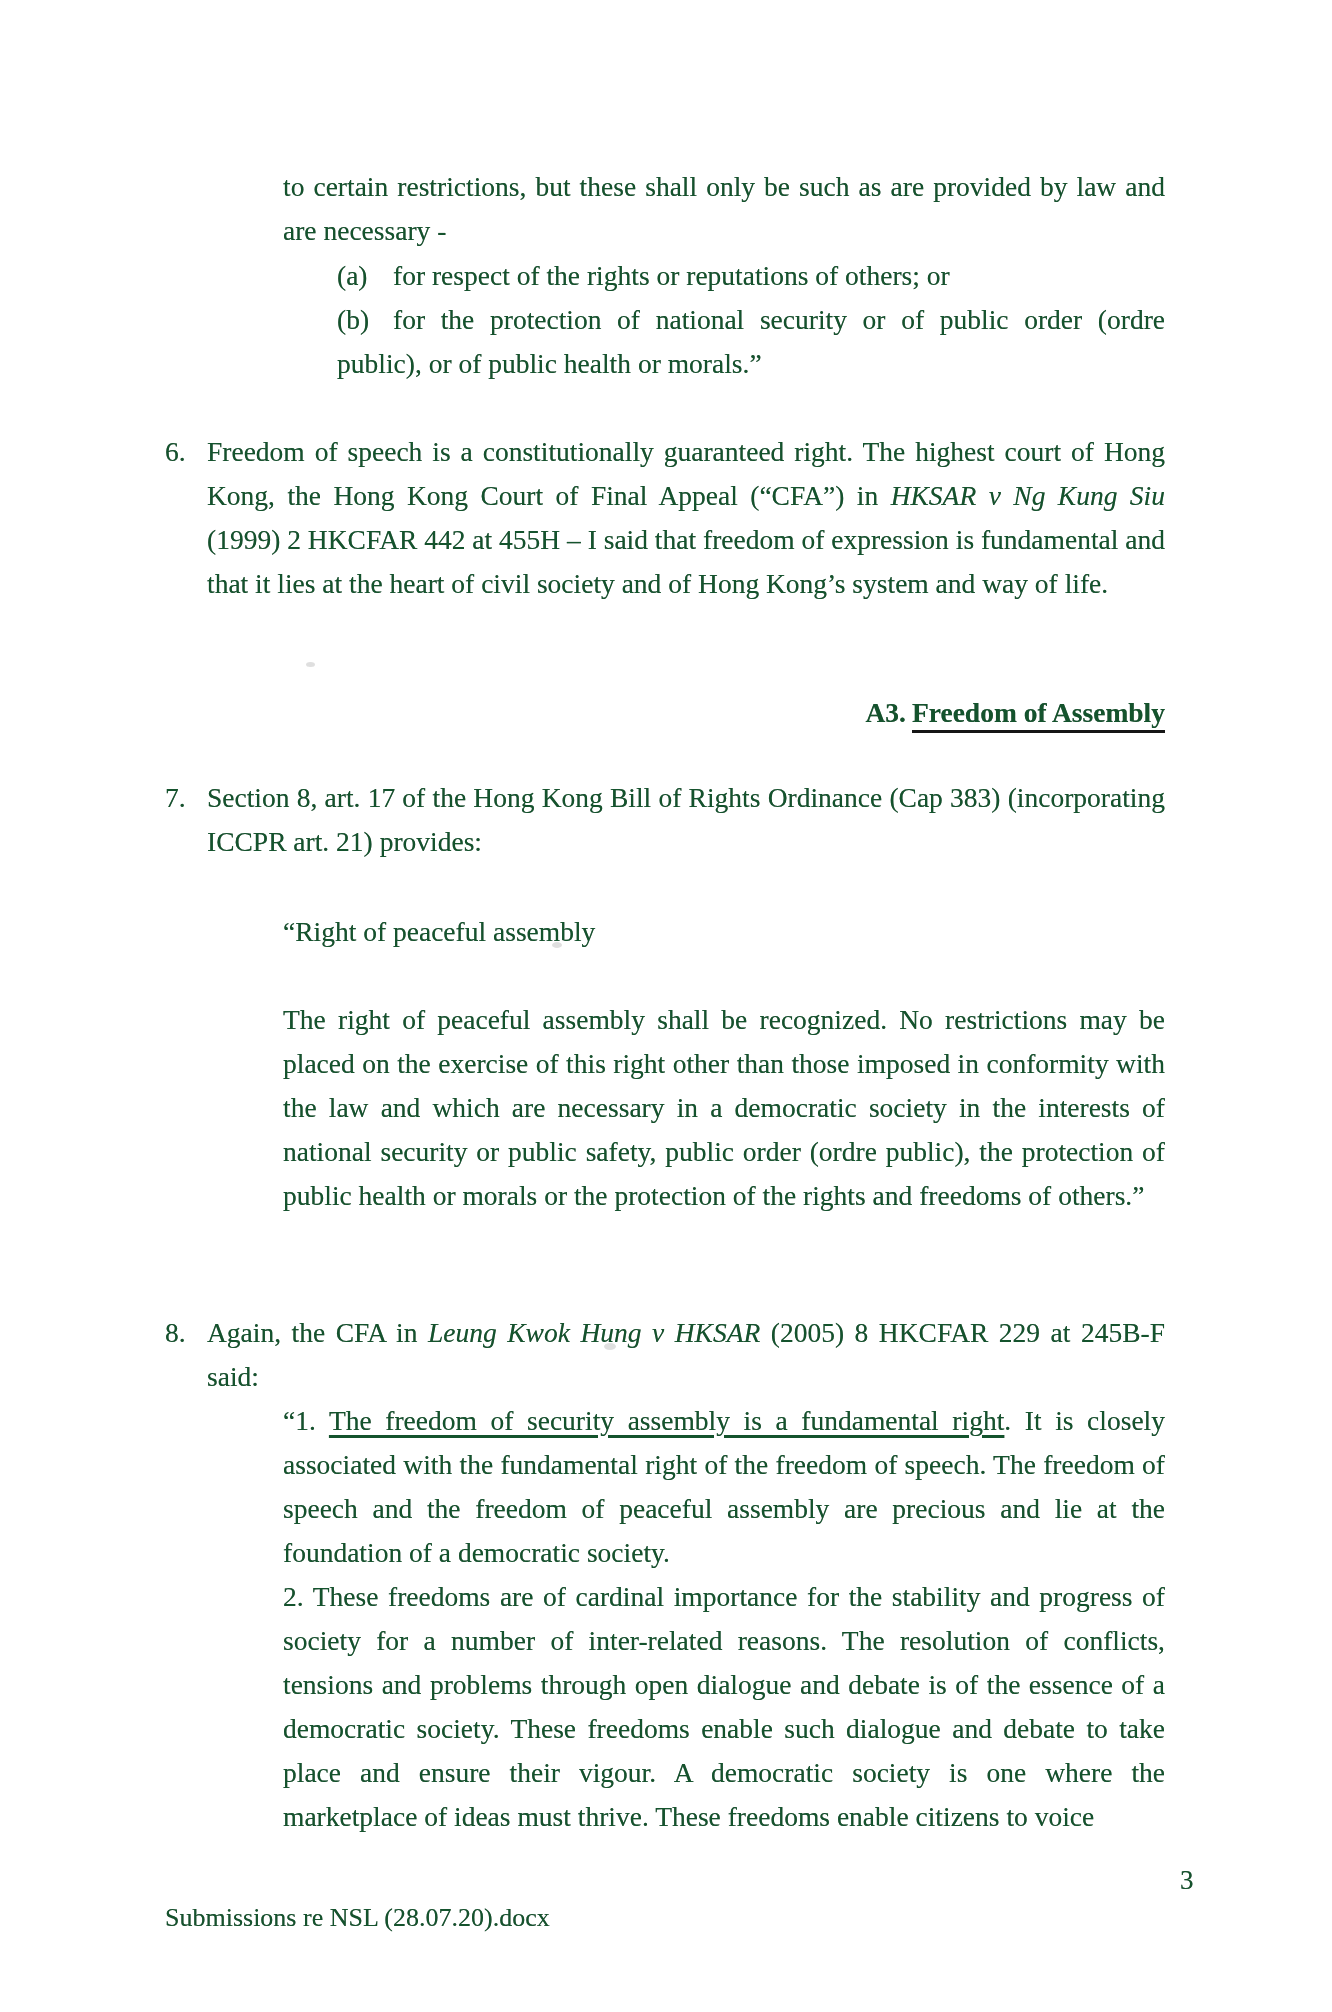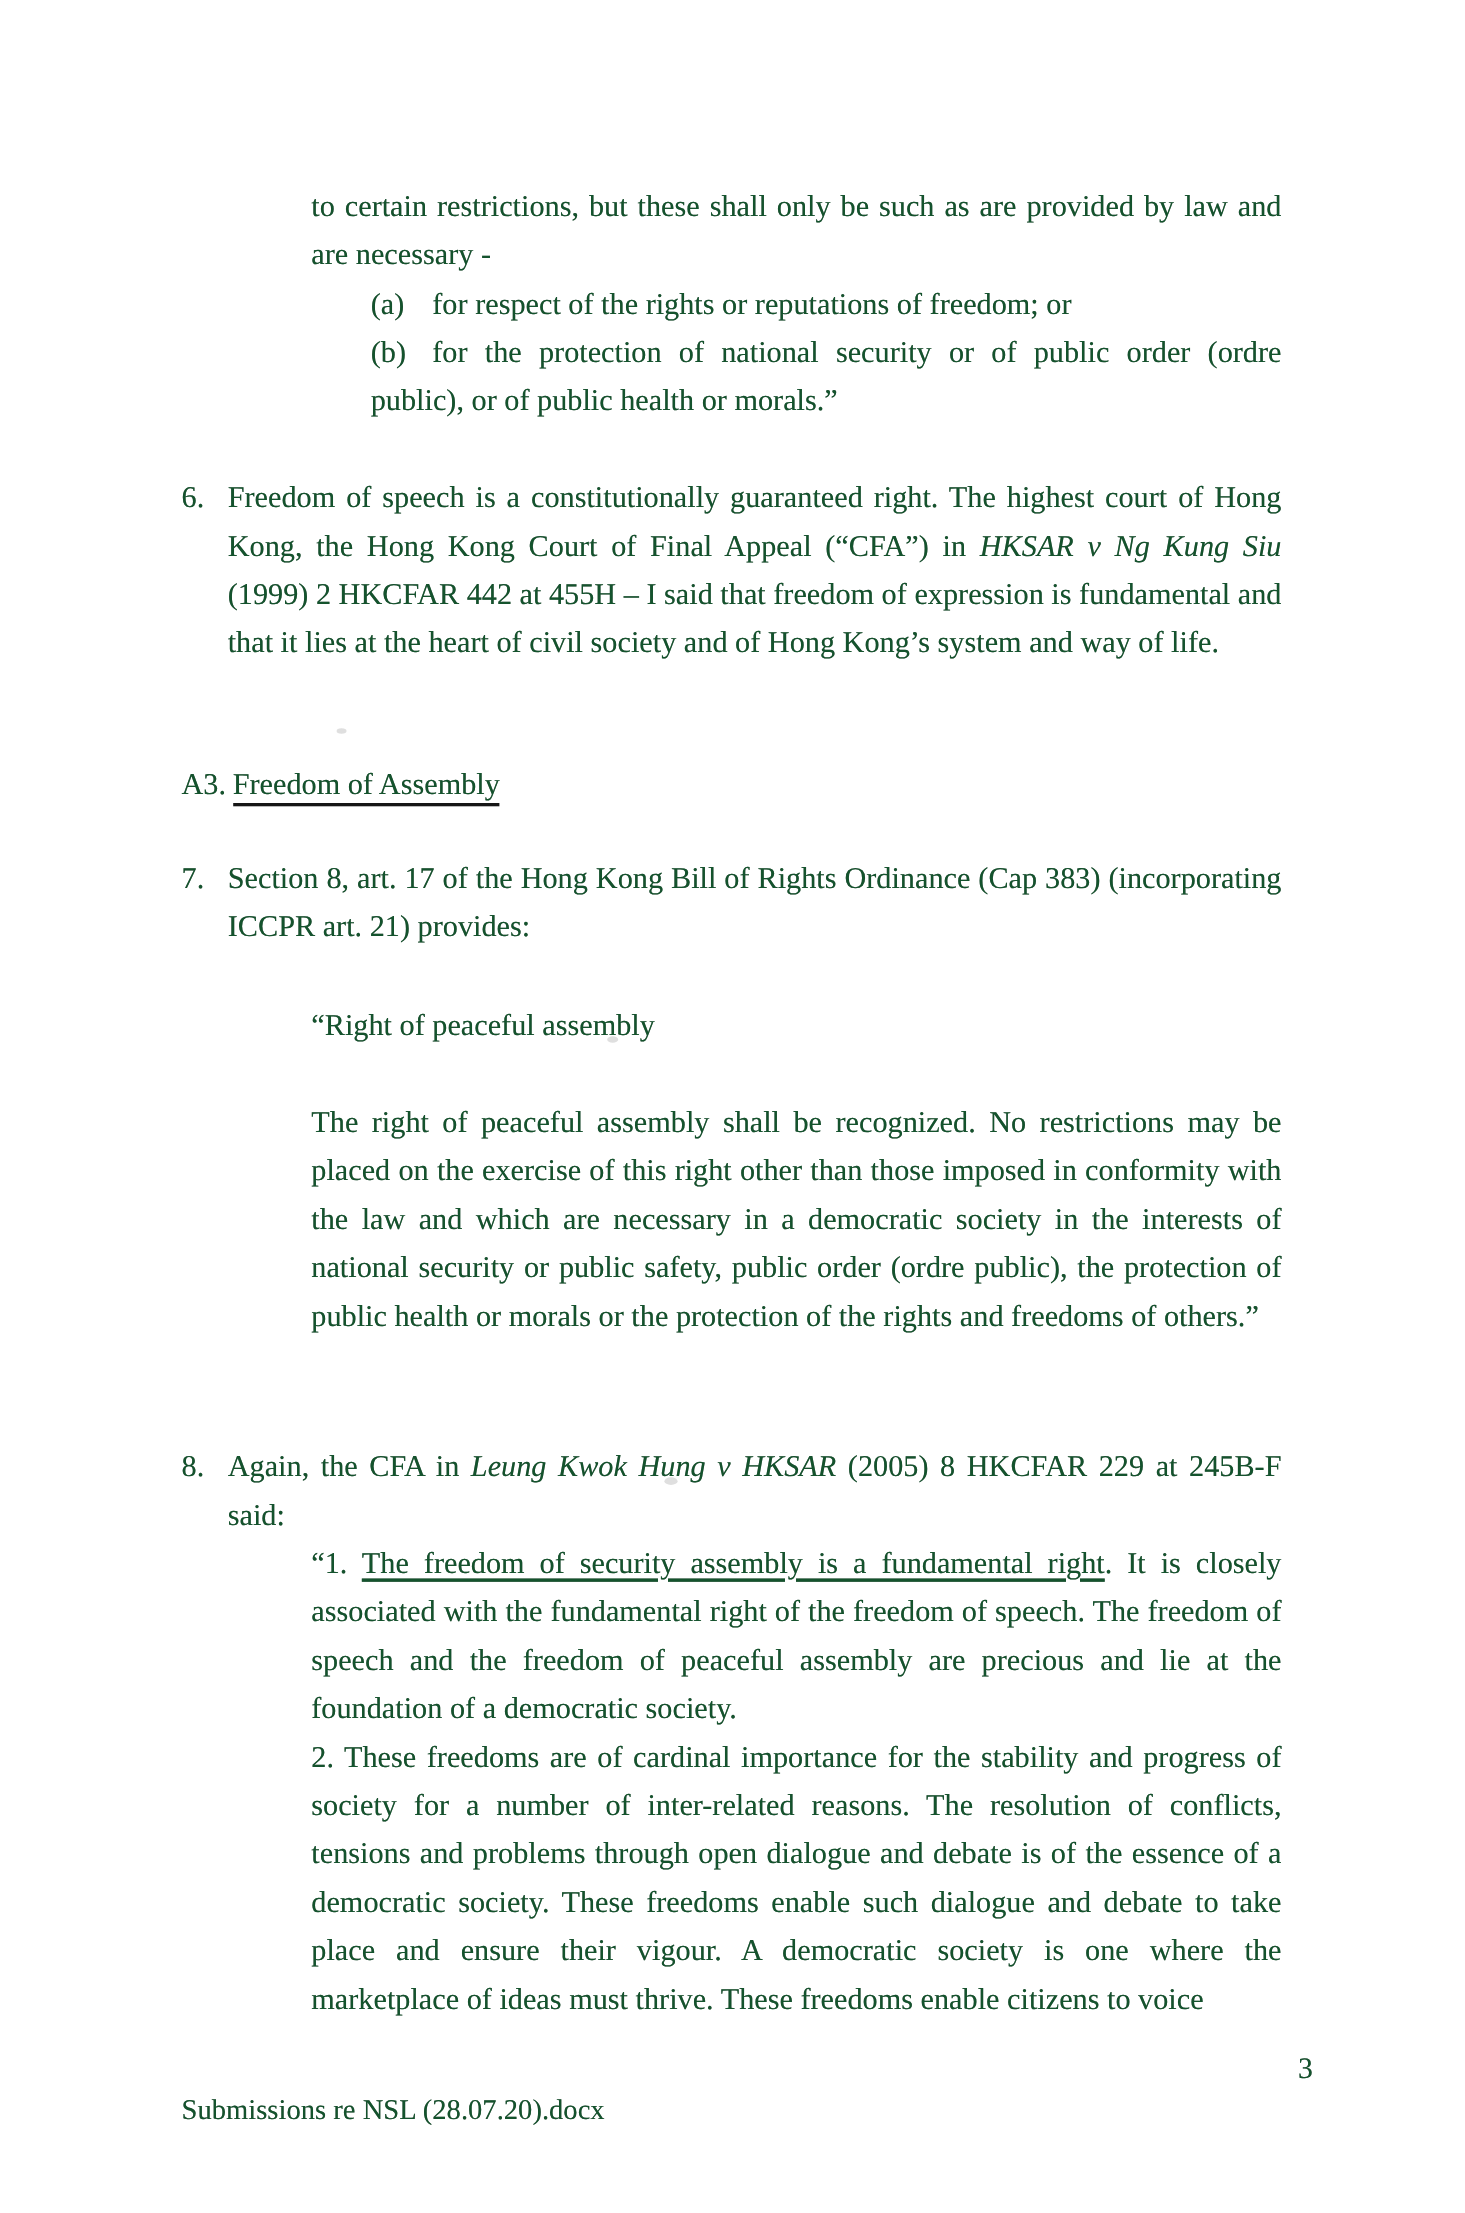--- a/index.html
+++ b/index.html
@@ -22,21 +22,21 @@
   .abs { position: absolute; }
   .q   { left: 283px; width: 882px; }
   .full{ left: 165px; width: 1000px; }
   p { margin: 0; text-align: justify; }
   .npara { display: flex; }
   .npara .num { width: 42px; flex: 0 0 42px; }
   .npara .ptext { flex: 1; text-align: justify; margin: 0; }
   .item { margin-left: 54px; }
   .marker { display: inline-block; width: 56px; }
   .case-italic { font-style: italic; }
-  .heading { font-weight: normal; text-align: left; }
+  .heading { font-weight: bold; text-align: right; }
   .heading .hnum { margin-right: 6px; }
   .heading .htitle {
     border-bottom: 3.5px solid #161616;
     padding-bottom: 2px;
   }
   .u-phrase {
     text-decoration: underline;
     text-decoration-thickness: 2.5px;
     text-underline-offset: 5px;
   }
@@ -50,21 +50,21 @@
   }
 </style>
 </head>
 <body>
 
 <div class="page">
 
   <div class="abs q" style="top:165px">
     <p><span>to certain restrictions, but these shall only be such as are provided by law and are necessary -</span></p>
     <p class="item" style="margin-top:1px">
-      <span class="marker">(a)</span><span>for respect of the rights or reputations of freedom; or</span>
+      <span class="marker">(a)</span><span>for respect of the rights or reputations of others; or</span>
     </p>
     <p class="item">
       <span class="marker">(b)</span><span>for the protection of national security or of public order (ordre public), or of public health or morals.”</span>
     </p>
   </div>
 
   <div class="abs full npara" style="top:430px">
     <span class="num">6.</span>
     <p class="ptext"><span>Freedom of speech is a constitutionally guaranteed right.  The highest court of Hong Kong, the Hong Kong Court of Final Appeal (“CFA”) in </span><span class="case-italic">HKSAR v Ng Kung Siu</span><span> (1999) 2 HKCFAR 442 at 455H – I said that freedom of expression is fundamental and that it lies at the heart of civil society and of Hong Kong’s system and way of life.</span></p>
   </div>

